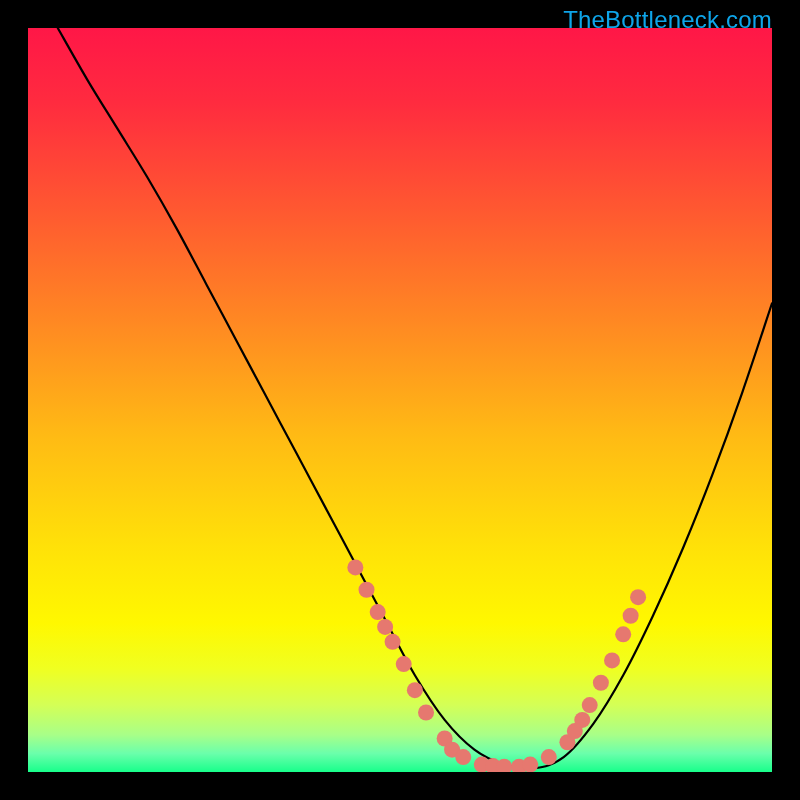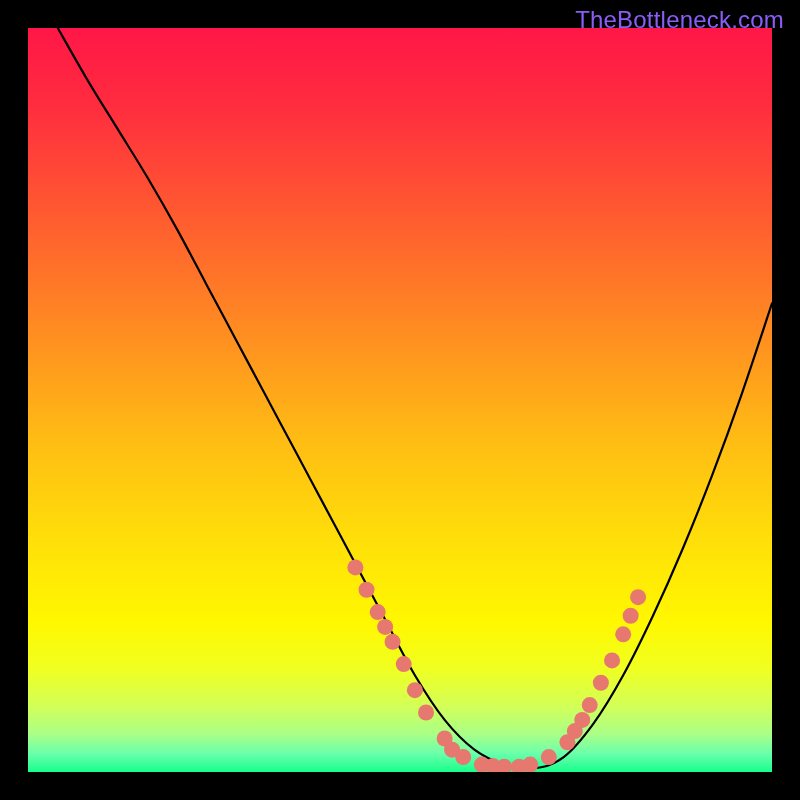--- a/index.html
+++ b/index.html
@@ -25,25 +25,25 @@
   }
   .curve-svg, .dots-svg {
     position: absolute;
     inset: 0;
     width: 100%;
     height: 100%;
   }
   .watermark {
     position: absolute;
     top: 6px;
-    right: 16px;
+    right: 28px;
     font-family: Arial, Helvetica, sans-serif;
     font-size: 24px;
     font-weight: 500;
-    color: #8b5cf6;
+    color: #0ea5e9;
     letter-spacing: 0.2px;
   }
 </style>
 </head>
 <body>
 
 <div class="plot-container">
 
   <svg class="gradient-bg" viewBox="0 0 744 744" preserveAspectRatio="none">
     <defs>

